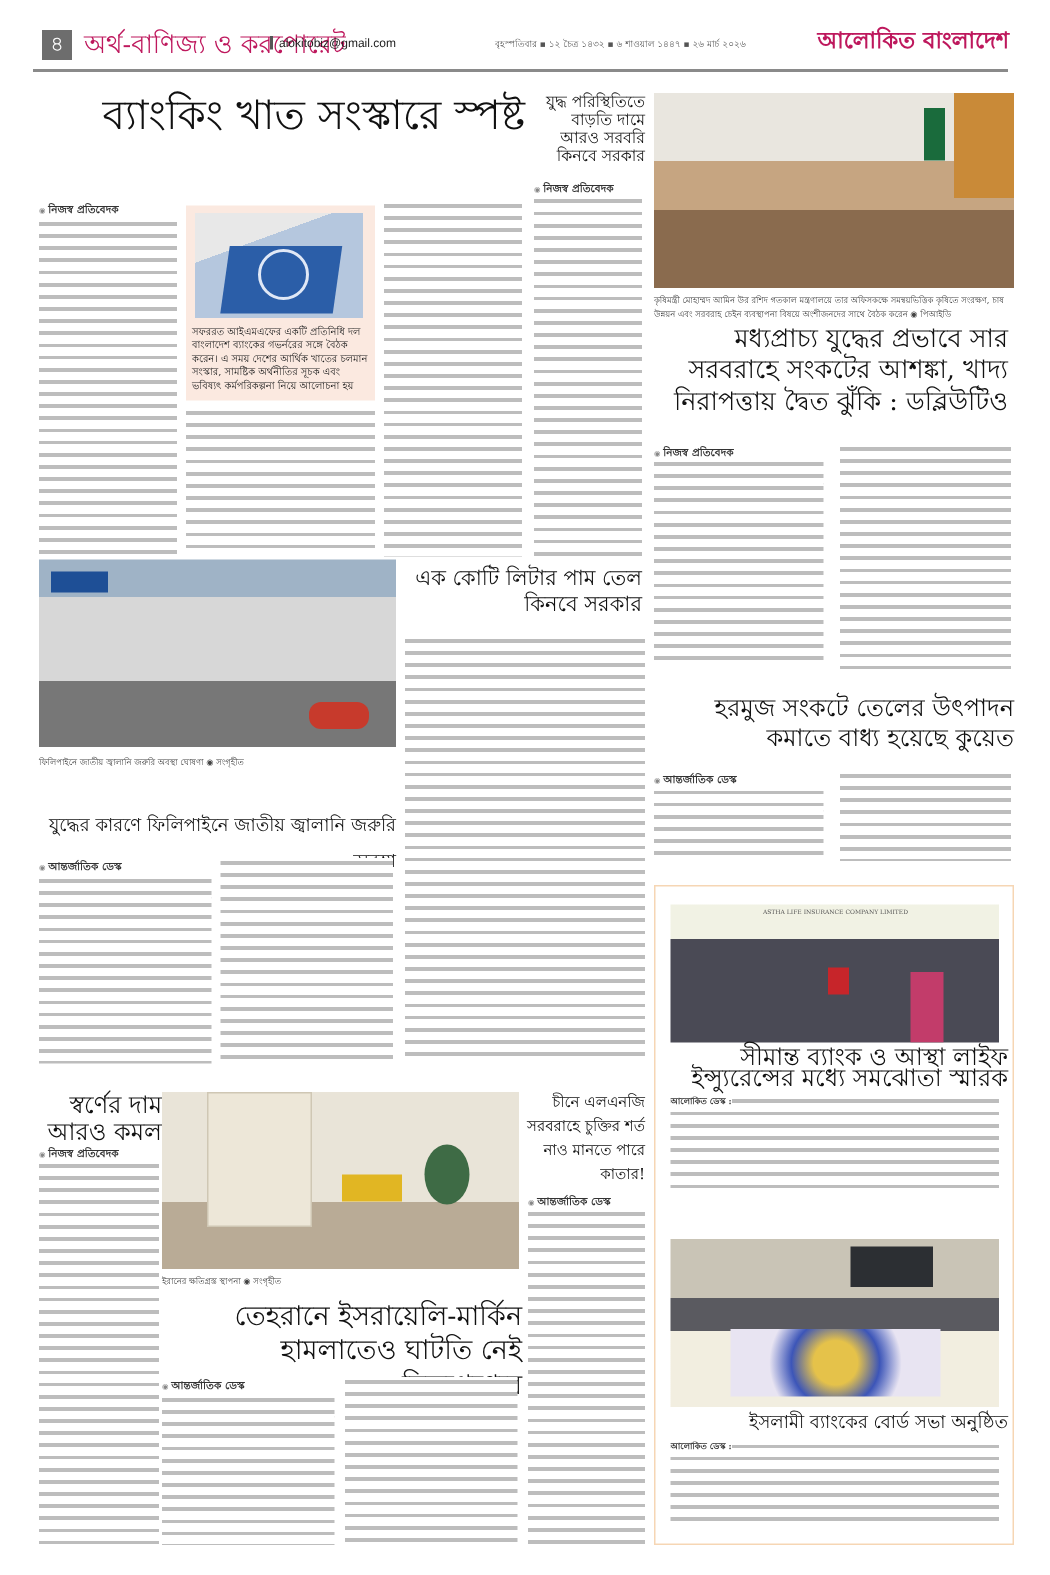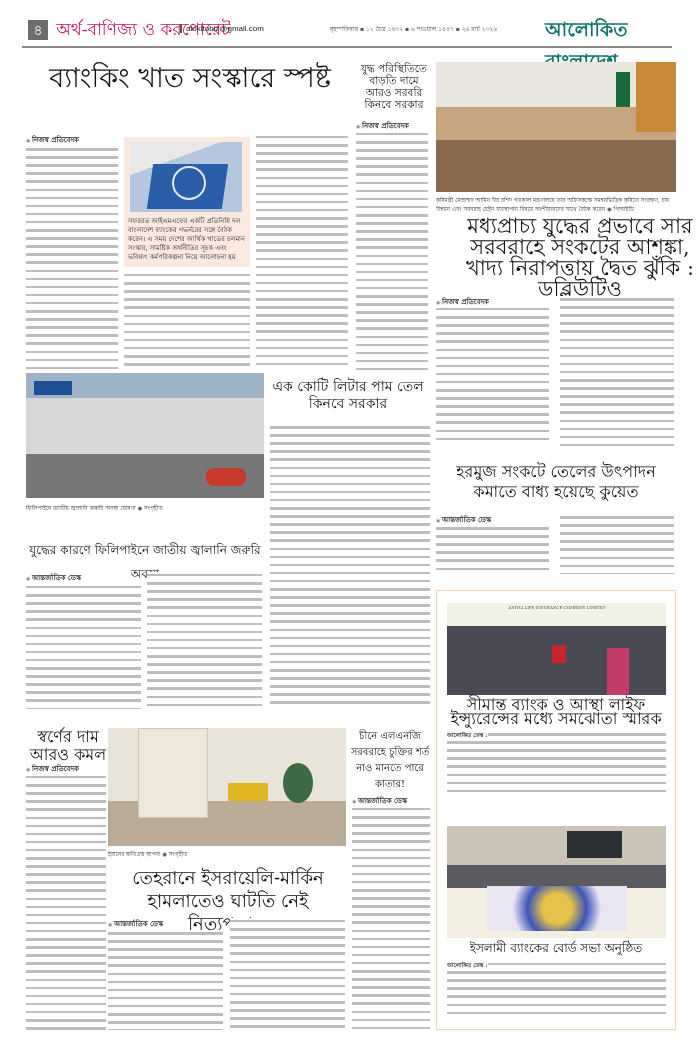--- a/index.html
+++ b/index.html
@@ -3,22 +3,22 @@
 <meta charset="utf-8">
 <style>
 *{box-sizing:border-box;margin:0;padding:0}
 body{width:700px;height:1050px;background:#fff;font-family:"DejaVu Serif",serif;color:#222;position:relative;overflow:hidden}
 .abs{position:absolute}
 .hdr{left:22px;top:14px;width:650px;height:34px;border-bottom:2px solid #8a8a8a}
 .pgno{left:28px;top:20px;width:20px;height:20px;background:#6d6d6d;color:#fff;font-size:14px;text-align:center;line-height:20px;font-family:"DejaVu Sans",sans-serif}
 .sect{left:56px;top:16px;font-size:17px;color:#be185d}
 .email{left:180px;top:24px;font-size:8px;font-family:"Liberation Sans",sans-serif;border-left:2px solid #555;padding-left:4px}
 .date{left:330px;top:24px;font-size:6px;color:#555}
-.logo{left:545px;top:15px;font-size:19px;font-weight:bold;color:#0f766e}
-.hl{text-align:center;color:#111;line-height:1.15}
+.logo{left:545px;top:15px;font-size:15px;font-weight:bold;color:#be185d}
+.hl{text-align:right;color:#111;line-height:1.15}
 .byline{font-size:7px;font-weight:bold;border-bottom:1px solid #ccc;padding-bottom:14px;color:#333}
 .byline::before{content:"◉ ";color:#888;font-size:5px}
 .body{font-size:5.6px;line-height:8.1px;color:#555;text-align:justify;overflow:hidden;background:repeating-linear-gradient(#fff 0 2px,#bdbdbd 2px 4.5px,#fff 4.5px 8.1px)}
 .caption{font-size:5.6px;color:#444}
 .photo{overflow:hidden}
 .box{border:1.5px solid #f6d6b4}
 </style>
 </head>
 <body>
 
@@ -46,21 +46,21 @@
 
 <div class="abs hl" style="left:358px;top:62px;width:72px;font-size:10.5px">যুদ্ধ পরিস্থিতিতে বাড়তি দামে আরও সরবরি কিনবে সরকার</div>
 <div class="abs byline" style="left:356px;top:120px;width:72px">নিজস্ব প্রতিবেদক</div>
 <div class="abs body" style="left:356px;top:131px;width:72px;height:240px"></div>
 
 <div class="abs photo" style="left:436px;top:62px;width:240px;height:130px;background:linear-gradient(180deg,#e9e6df 0 35%,#c6a581 35% 60%,#8a6b4e 60%)">
  <div class="abs" style="left:180px;top:10px;width:14px;height:35px;background:#1a6b3c"></div>
  <div class="abs" style="left:200px;top:0;width:40px;height:70px;background:#c98a38"></div>
 </div>
 <div class="abs caption" style="left:436px;top:196px;width:240px">কৃষিমন্ত্রী মোহাম্মদ আমিন উর রশিদ গতকাল মন্ত্রণালয়ে তার অফিসকক্ষে সমন্বয়ভিত্তিক কৃষিতে সংরক্ষণ, চাষ উন্নয়ন এবং সরবরাহ চেইন ব্যবস্থাপনা বিষয়ে অংশীজনদের সাথে বৈঠক করেন ◉ পিআইডি</div>
-<div class="abs hl" style="left:464px;top:216px;width:232px;font-size:21px;line-height:21px">মধ্যপ্রাচ্য যুদ্ধের প্রভাবে সার সরবরাহে সংকটের আশঙ্কা, খাদ্য নিরাপত্তায় দ্বৈত ঝুঁকি : ডব্লিউটিও</div>
+<div class="abs hl" style="left:440px;top:216px;width:232px;font-size:17px;line-height:21px">মধ্যপ্রাচ্য যুদ্ধের প্রভাবে সার সরবরাহে সংকটের আশঙ্কা, খাদ্য নিরাপত্তায় দ্বৈত ঝুঁকি : ডব্লিউটিও</div>
 <div class="abs byline" style="left:436px;top:296px;width:113px">নিজস্ব প্রতিবেদক</div>
 <div class="abs body" style="left:436px;top:306px;width:113px;height:140px"></div>
 <div class="abs body" style="left:560px;top:296px;width:114px;height:150px"></div>
 
 <div class="abs photo" style="left:26px;top:373px;width:238px;height:125px;background:linear-gradient(180deg,#9fb3c6 0 20%,#d7d7d7 20% 65%,#777 65%)">
  <div class="abs" style="left:8px;top:8px;width:38px;height:14px;background:#1e4f96"></div>
  <div class="abs" style="left:180px;top:95px;width:40px;height:18px;background:#c73a2c;border-radius:8px"></div>
 </div>
 <div class="abs caption" style="left:26px;top:504px;width:238px">ফিলিপাইনে জাতীয় জ্বালানি জরুরি অবস্থা ঘোষণা ◉ সংগৃহীত</div>
 <div class="abs hl" style="left:26px;top:538px;width:238px;font-size:12px;line-height:24px">যুদ্ধের কারণে ফিলিপাইনে জাতীয় জ্বালানি জরুরি অবস্থা</div>

